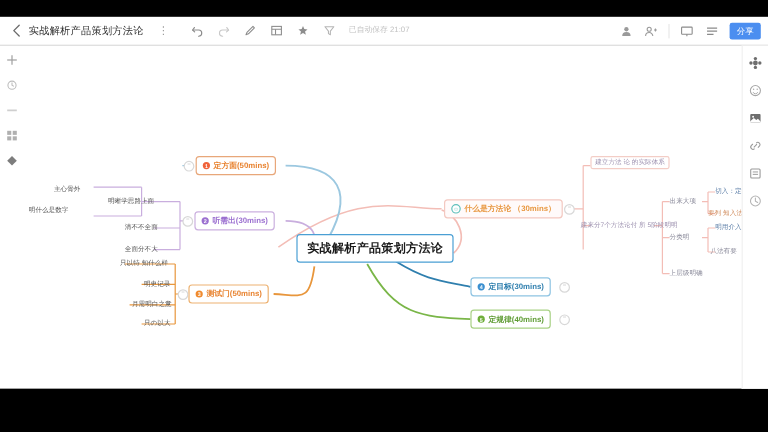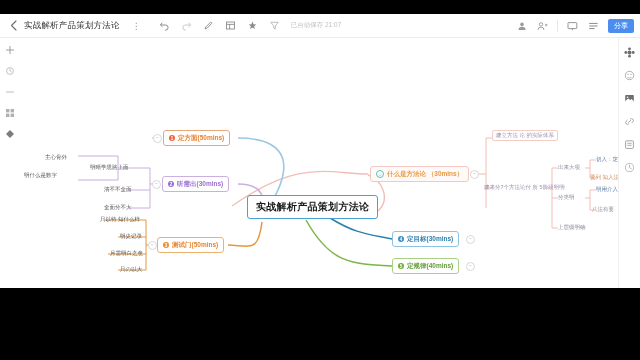--- a/index.html
+++ b/index.html
@@ -6,21 +6,21 @@
     margin: 0;
     padding: 0;
     background: #000;
   }
   body {
     font-family: "Liberation Sans", "DejaVu Sans", sans-serif;
   }
   #app {
     position: relative;
     width: 640px;
-    height: 288px;
+    height: 360px;
     background: #000000;
     overflow: hidden;
   }
   
   #topbar {
     position: absolute;
     left: 0; top: 14px;
     width: 640px; height: 24px;
     background: #ffffff;
     border-bottom: 1px solid #ececec;

